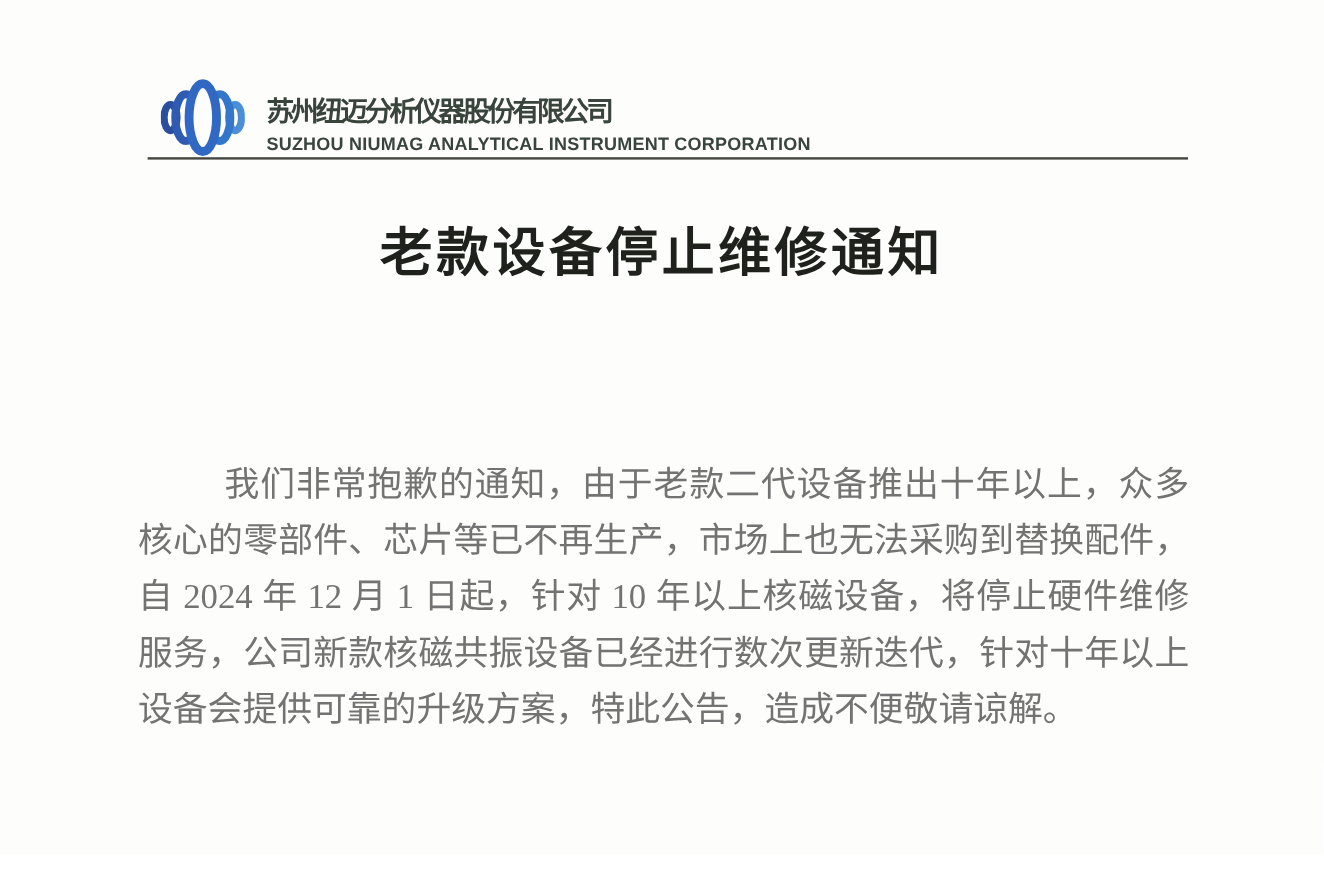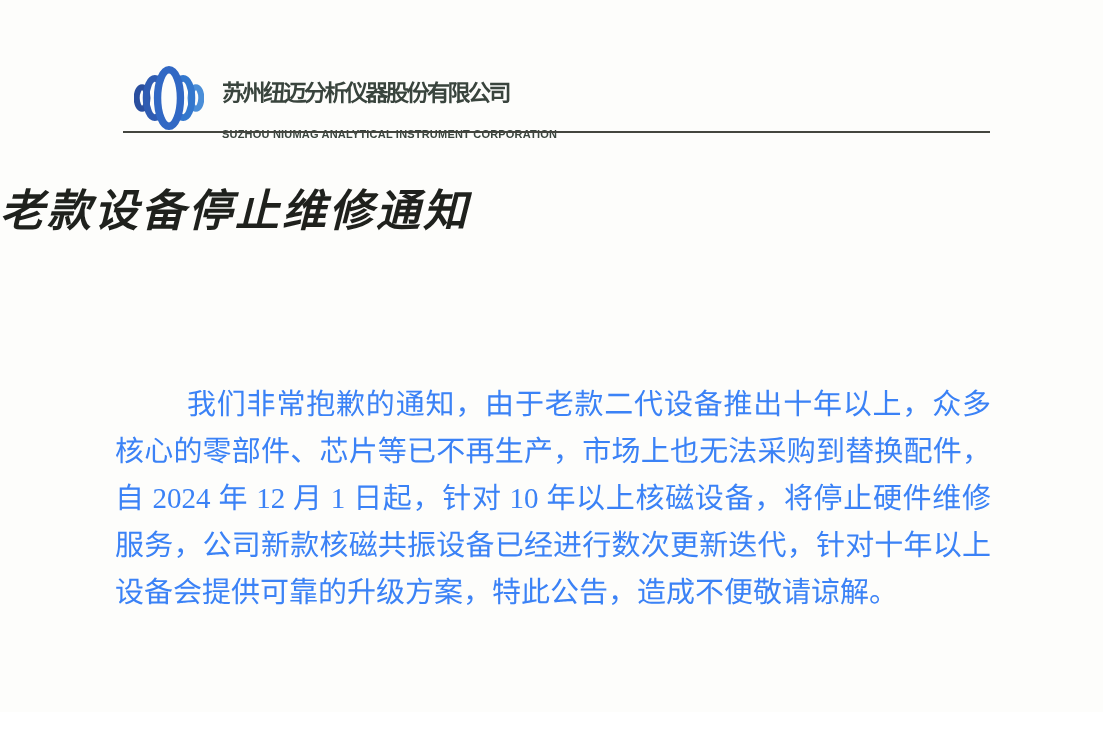--- a/index.html
+++ b/index.html
@@ -36,22 +36,22 @@
     font-family: "Liberation Sans", "DejaVu Sans", sans-serif;
   }
   .company-zh {
     font-size: 23px;
     font-weight: 700;
     letter-spacing: -2.5px;
     color: #39443d;
     white-space: nowrap;
   }
   .company-en {
-    margin-top: 20px;
-    font-size: 11px;
+    margin-top: 4px;
+    font-size: 15px;
     font-weight: 700;
     letter-spacing: 0.2px;
     color: #39443d;
     white-space: nowrap;
   }
 
   .header-rule {
     position: absolute;
     left: 123px;
     top: 131px;
@@ -59,48 +59,47 @@
     height: 2px;
     background: #44463f;
   }
 
   
   .notice-title {
     position: absolute;
     left: 0;
     top: 188px;
     width: 100%;
-    text-align: left;
+    text-align: center;
     font-size: 44px;
     font-weight: 700;
     letter-spacing: 3px;
     color: #1f211d;
     line-height: 1.1;
-    font-style: italic;
   }
 
   .greeting {
     position: absolute;
     left: 115px;
     top: 304px;
     width: 876px;
     font-size: 29px;
     line-height: 47px;
     color: #3d3f3a;
     text-indent: 72px;
   }
 
   .body-paragraph {
     position: absolute;
     left: 115px;
     top: 381px;
     width: 876px;
     font-size: 29px;
     line-height: 47px;
-    color: #3b82f6;
+    color: #737373;
     text-indent: 72px;
     text-align: justify;
     text-align-last: left;
   }
 </style>
 </head>
 <body>
 
 <div class="scan-page">
 

